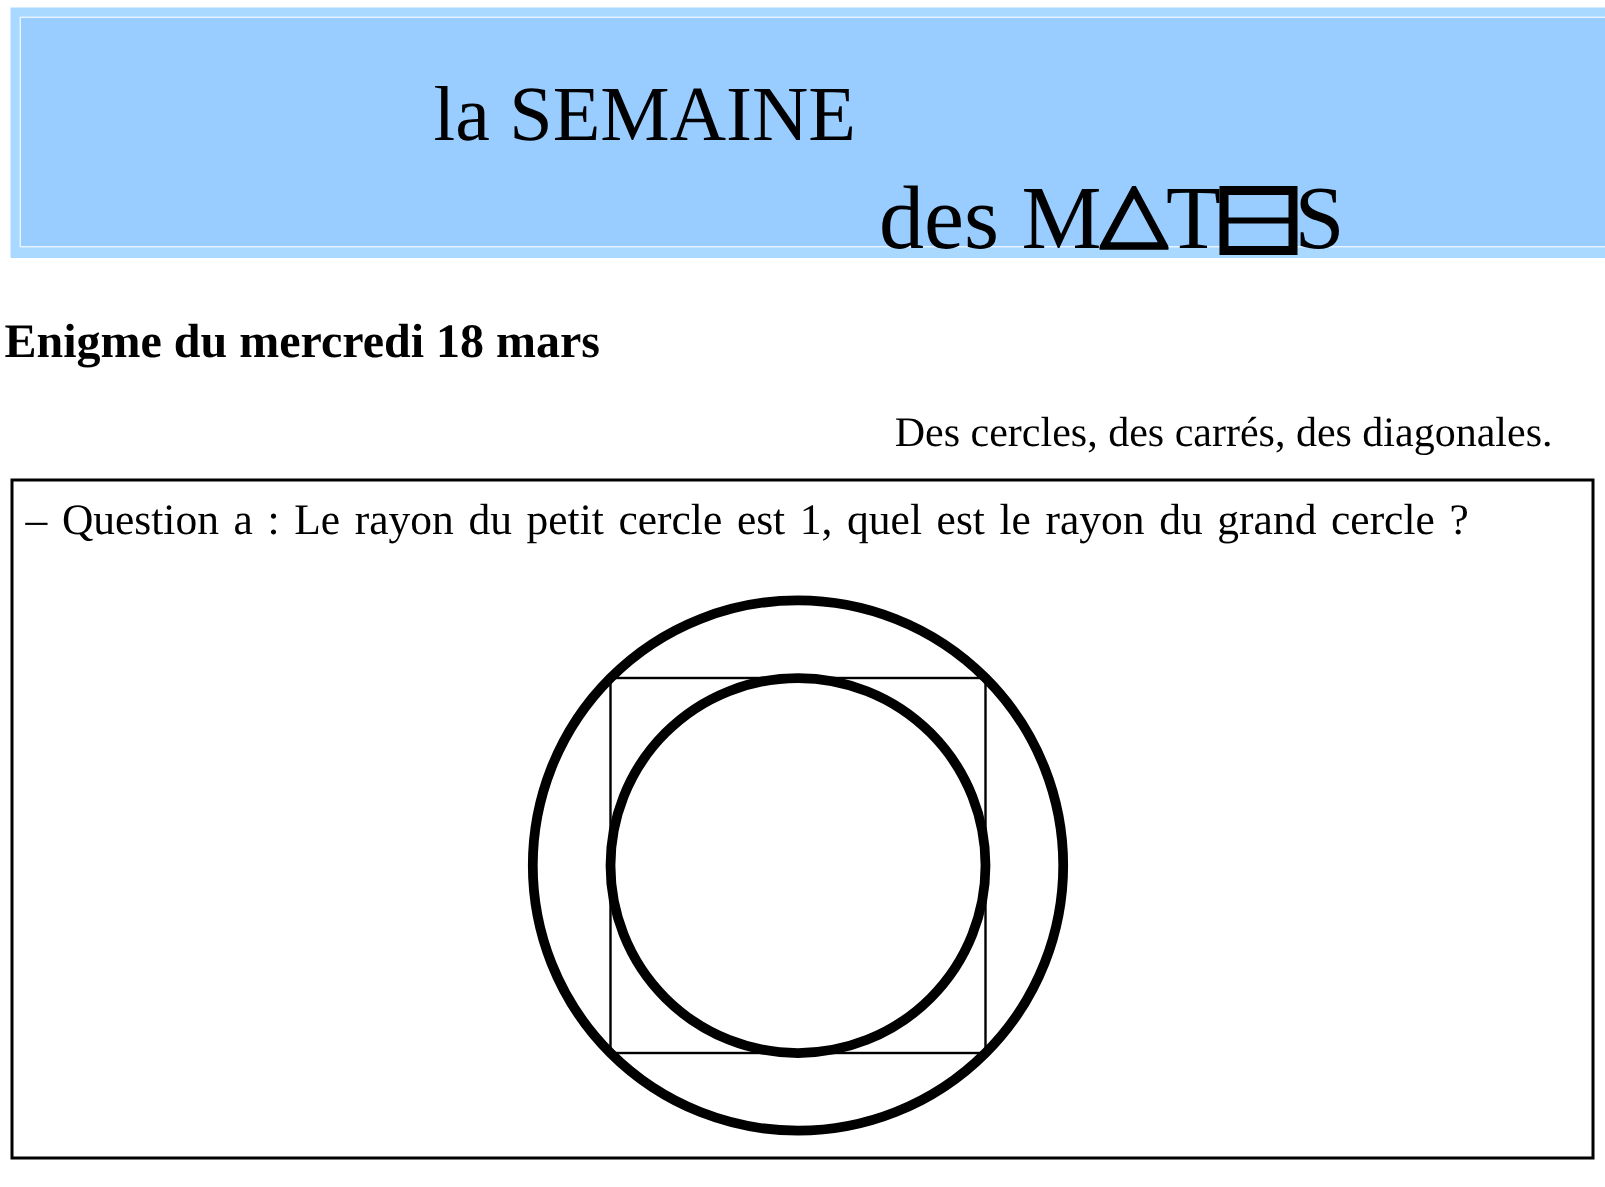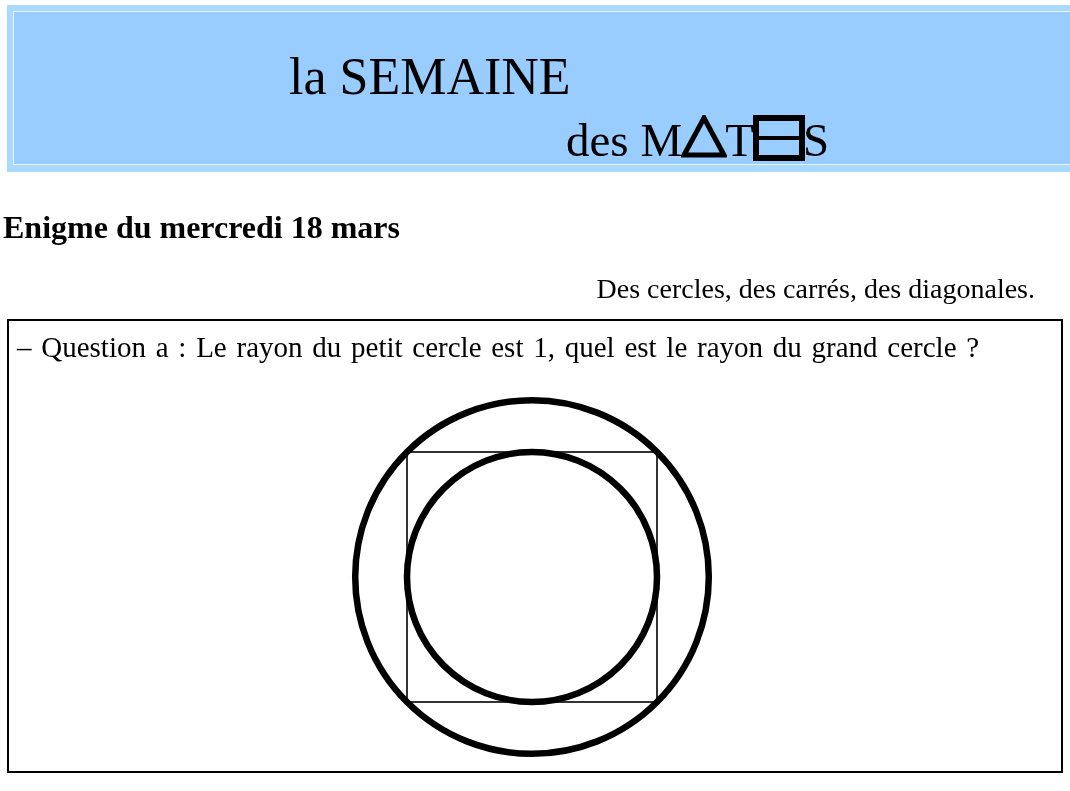--- a/index.html
+++ b/index.html
@@ -25,22 +25,22 @@
     border: 1px solid;
   }
   .title-line1 {
     position: absolute;
     left: 282px; top: 46px;
     font-size: 52px; line-height: 1;
     white-space: nowrap;
   }
   .title-line2 {
     position: absolute;
-    left: 559px; top: 110px;
-    font-size: 47px; line-height: 1;
+    left: 579px; top: 110px;
+    font-size: 60px; line-height: 1;
     white-space: nowrap;
   }
   .title-line2 svg { display: inline-block; }
   .glyph-tri  { vertical-align: -2px; margin: 0 -2px 0 -1px; }
   .glyph-sqr  { vertical-align: -5px; margin: 0 -3px 0 -2px; }
   .glyph-tri polygon { fill: none; stroke: #000; stroke-width: 5; }
   .glyph-sqr rect    { fill: none; stroke: #000; stroke-width: 6; }
   .glyph-sqr line    { stroke: #000; stroke-width: 4; }
 
   

